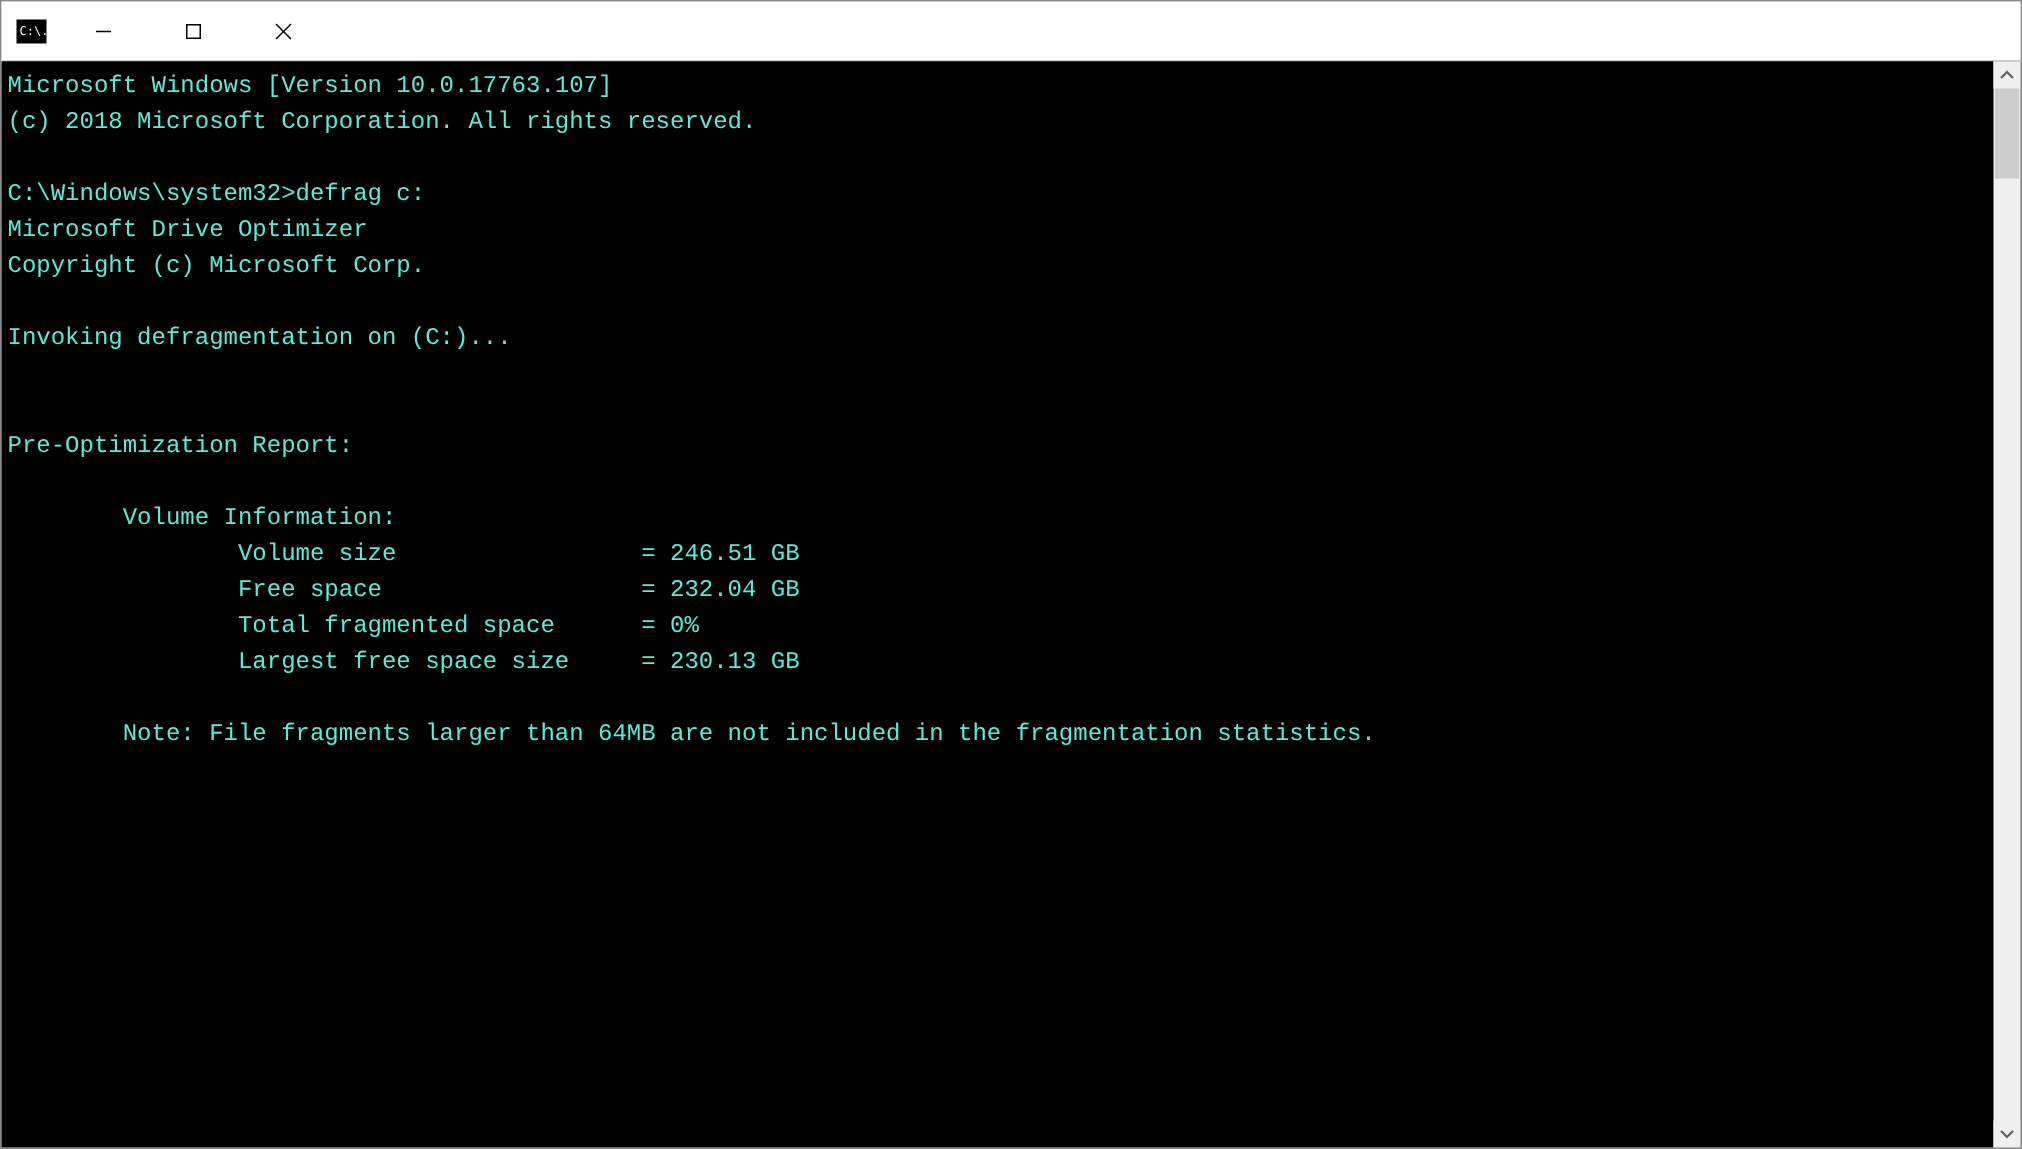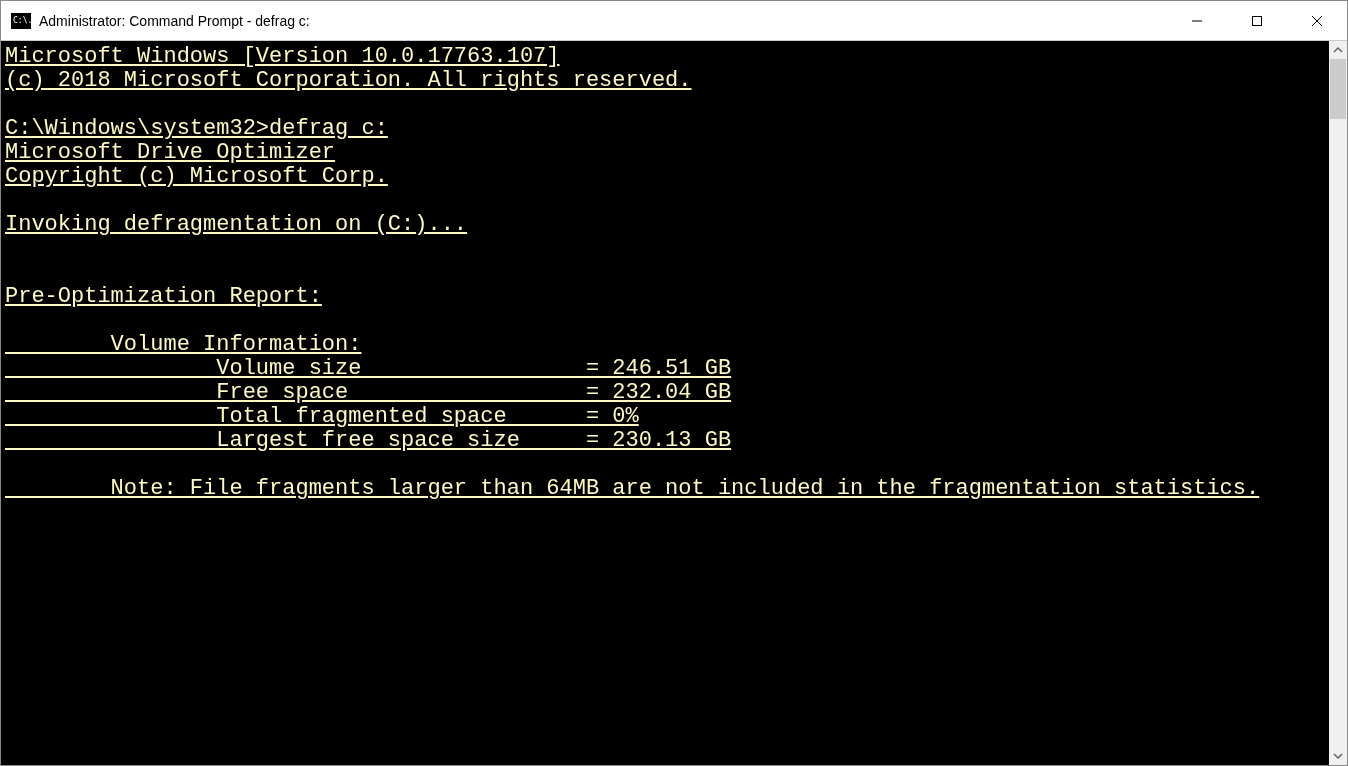--- a/index.html
+++ b/index.html
@@ -64,28 +64,27 @@
     }
     .terminal-container {
       position: relative;
       height: calc(100% - 40px);
       background: #000;
       display: flex;
     }
     .terminal {
       flex: 1;
       background: #000;
-      color: #fef9c3;
+      color: #5eead4;
       font-family: Consolas, "Courier New", monospace;
-      font-size: 22px;
+      font-size: 16px;
       line-height: 24px;
       padding: 4px 0 4px 4px;
       white-space: pre;
       overflow: hidden;
-      text-decoration: underline;
     }
     .scrollbar {
       width: 18px;
       background: #f0f0f0;
       position: relative;
     }
     .scrollbar-up, .scrollbar-down {
       height: 18px;
       width: 18px;
       display: flex;
@@ -111,21 +110,20 @@
       bottom: 0;
     }
   </style>
 </head>
 <body>
 
 <div class="titlebar">
   <div class="titlebar-icon">
     <span class="titlebar-icon-text">C:\.</span>
   </div>
-  <div class="titlebar-title">Administrator: Command Prompt - defrag  c:</div>
   <div class="titlebar-controls">
     <div class="titlebar-btn">
       <svg viewBox="0 0 12 12">
           <line x1="1" y1="6" x2="11" y2="6" stroke="#000" stroke-width="1"></line>
         </svg>
     </div>
     <div class="titlebar-btn">
       <svg viewBox="0 0 12 12">
           <rect x="1.5" y="1.5" width="9" height="9" stroke="#000" stroke-width="1" fill="none"></rect>
         </svg>

